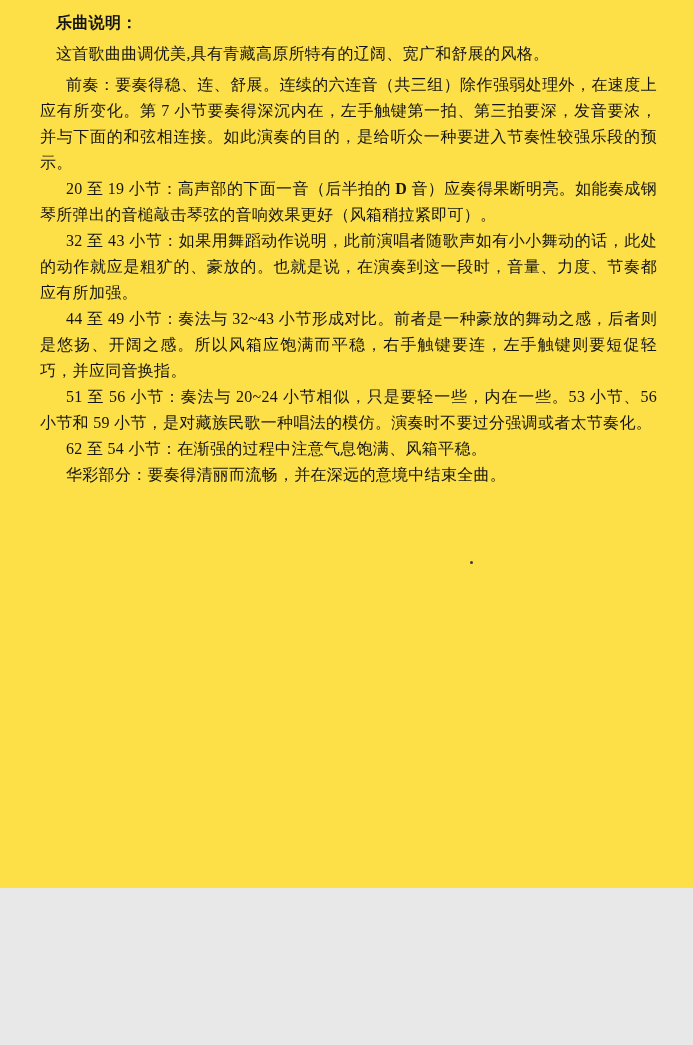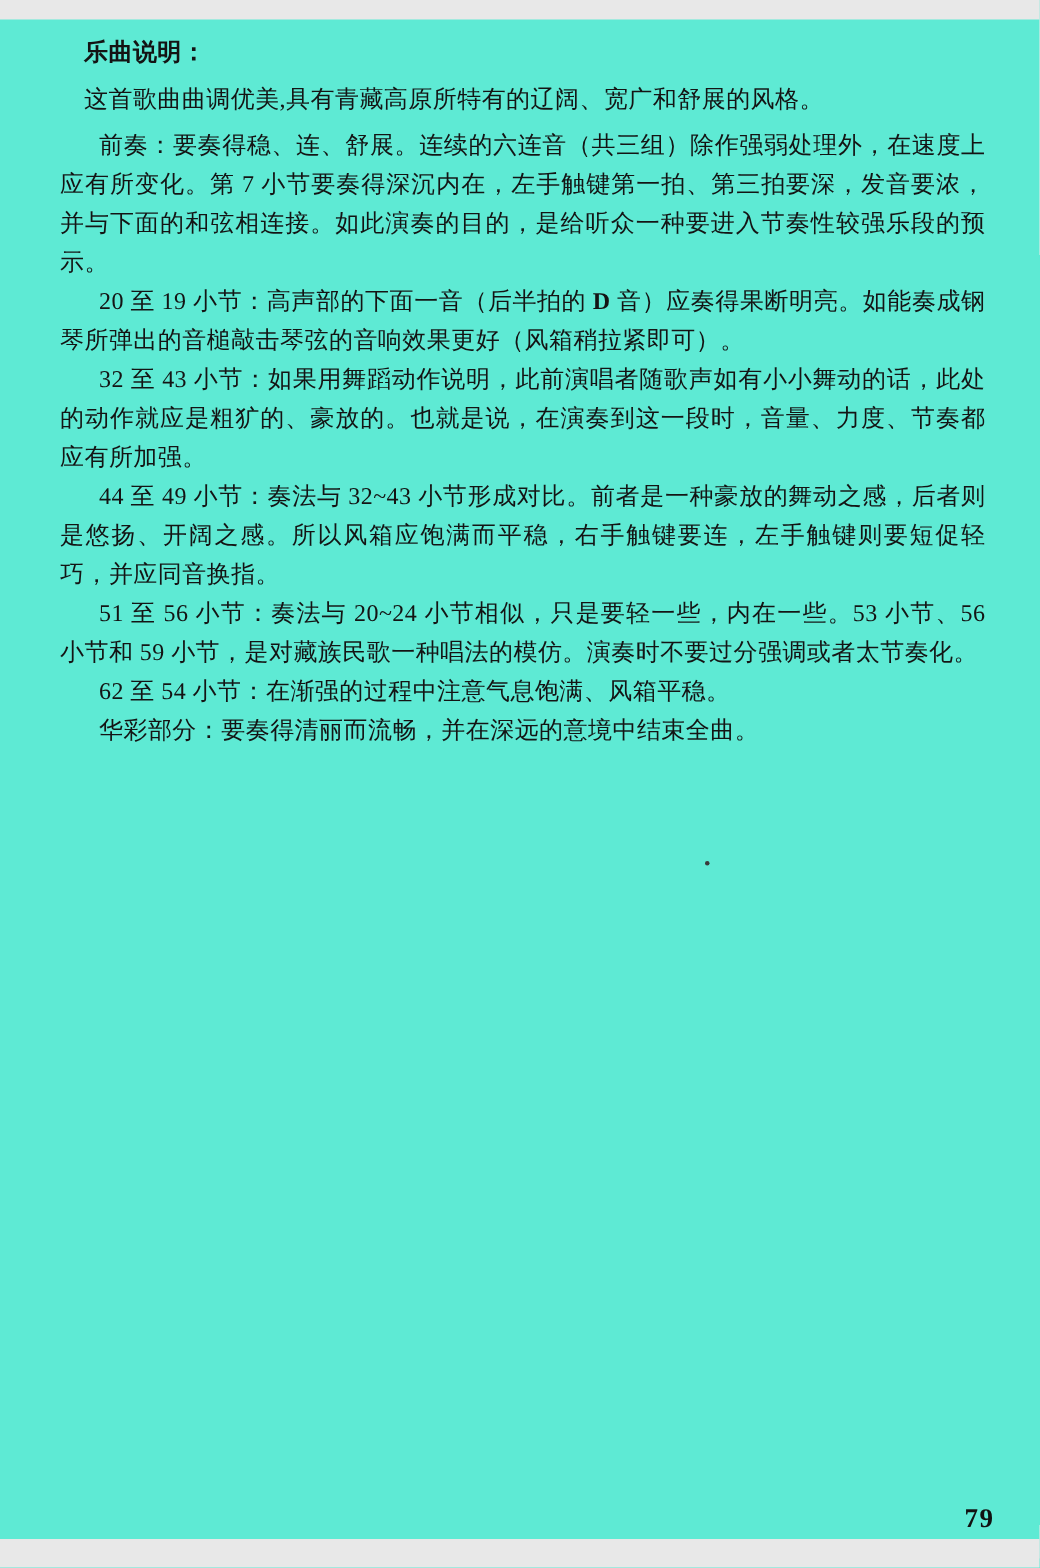--- a/index.html
+++ b/index.html
@@ -1,20 +1,20 @@
 <!DOCTYPE html>
 <html><head>
 <meta charset="utf-8">
 <style>
   html,body{margin:0;padding:0;background:#e8e8e8;}
   .page{
     position:relative;
-    width:693px;height:1013px;
-    background:#5eead4;
-    margin:13px auto;
+    width:693px;height:888px;
+    background:#fde047;
+    margin:0 auto;
     overflow:hidden;
     font-family:"Liberation Serif","DejaVu Serif",serif;
     color:#141414;
   }
   .content{
     position:absolute;
     left:40px;top:10px;width:617px;
     font-size:16px;
     line-height:26px;
     text-align:justify;

